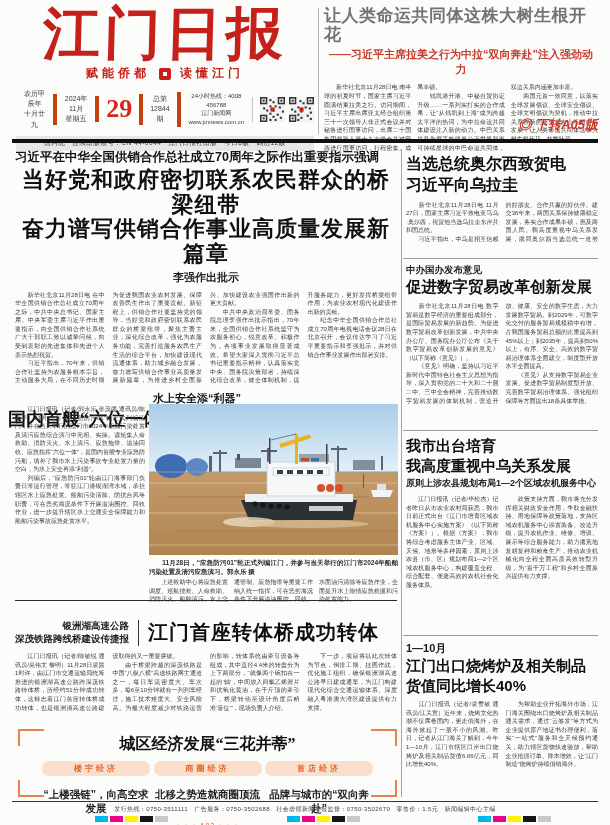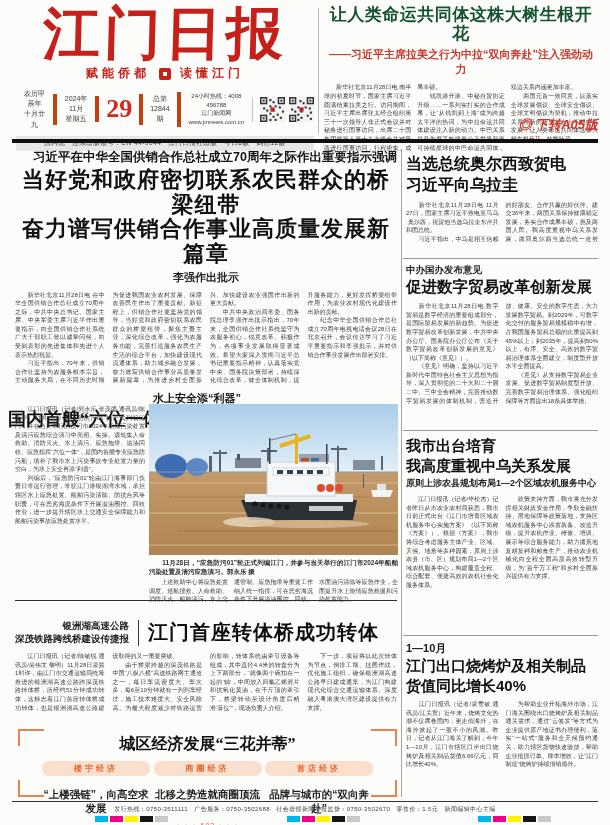--- a/index.html
+++ b/index.html
@@ -25,27 +25,27 @@
   .pub-strip{margin-top:6px;background:#e7e7e7;color:#333;font-size:6.5px;text-align:center;
     padding:3px 0;letter-spacing:0.5px;}
 
   
   .tiny{font-size:6px;line-height:8.6px;text-align:justify;color:#3a3a3a;white-space:pre-wrap;}
   .cols2{columns:2;column-gap:7px;}
   .cols3{columns:3;column-gap:6px;}
   .cols4{columns:4;column-gap:8px;}
 
   
-  .tr-headline{font-family:Liberation Mono, monospace;font-weight:900;color:#14532d;
-    font-size:17px;text-align:center;line-height:1.1;letter-spacing:0.5px;}
+  .tr-headline{font-family:Liberation Serif, serif;font-weight:900;color:#737373;
+    font-size:17px;line-height:1.1;letter-spacing:0.5px;}
   .tr-subhead{color:#c73b2d;font-size:11px;font-weight:bold;text-align:center;margin-top:3px;}
   .jump-note{color:#d2342a;font-size:13px;font-weight:bold;font-style:italic;}
 
   
-  .lead-kicker{font-size:12.5px;font-weight:600;text-align:right;color:#141414;}
+  .lead-kicker{font-size:12.5px;font-weight:600;text-align:left;color:#141414;}
   .lead-h{font-family:"Liberation Serif",serif;font-weight:900;font-size:22px;
     text-align:center;line-height:1.12;letter-spacing:1px;color:#111;}
   .lead-byline{font-size:11px;font-weight:bold;text-align:center;margin-top:3px;color:#222;}
 
   
   .ship-kicker{font-size:11px;font-weight:bold;text-align:center;color:#161616;}
   .ship-headline{font-family:"Liberation Serif",serif;font-weight:900;font-size:18px;
     text-align:center;letter-spacing:0px;color:#0f0f0f;margin-top:1px;}
   .caption-first{font-size:6.5px;line-height:9px;color:#2f2f2f;font-weight:bold;text-align:justify;}
 

